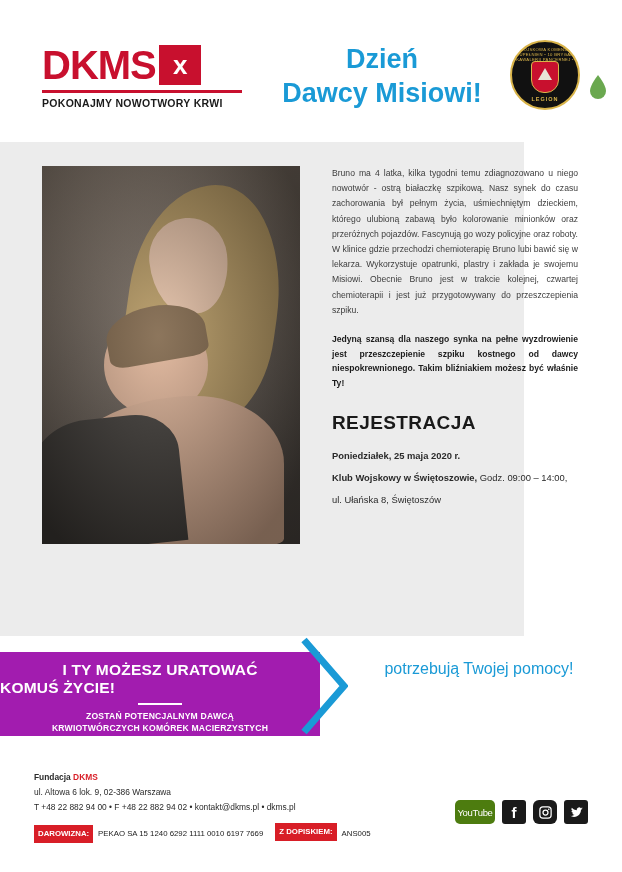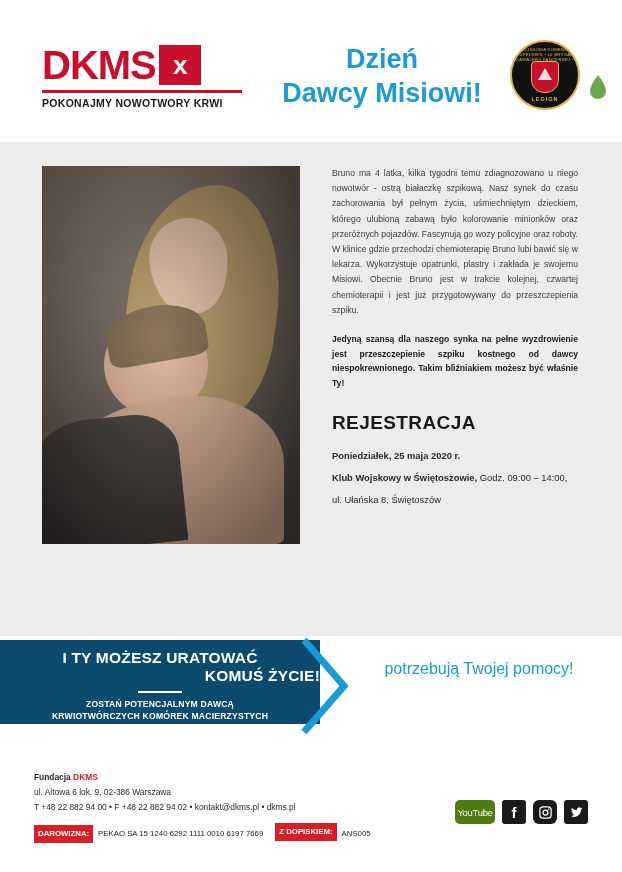--- a/index.html
+++ b/index.html
@@ -139,21 +139,21 @@
     top: 74px;
     width: 20px;
     height: 26px;
   }
 
   
   .body-area {
     position: absolute;
     top: 142px;
     left: 0;
-    width: 622px;
+    width: 524px;
     height: 494px;
     background: #ececec;
   }
   .photo {
     position: absolute;
     left: 42px;
     top: 24px;
     width: 258px;
     height: 378px;
     background: #6b6258;
@@ -250,37 +250,37 @@
   
   .banner {
     position: absolute;
     left: 0;
     top: 636px;
     width: 622px;
     height: 100px;
   }
   .banner .red {
     position: absolute;
-    left: 0; top: 4px;
+    left: 0; top: 16px;
     width: 320px; height: 84px;
-    background: #0c4a6e;
+    background: #a21caf;
   }
   .banner .red .l1 {
     color: #ffffff;
     font-weight: bold;
     font-size: 15.5px;
     text-align: center;
     margin-top: 9px;
     letter-spacing: 0.2px;
   }
   .banner .red .l2 {
     color: #ffffff;
     font-weight: bold;
     font-size: 15.5px;
-    text-align: right;
+    text-align: left;
     letter-spacing: 0.2px;
   }
   .banner .red .sep {
     width: 44px; height: 2px;
     background: #ffffff;
     margin: 6px auto 5px auto;
   }
   .banner .red .l3, .banner .red .l4 {
     color: #ffffff;
     font-weight: bold;

